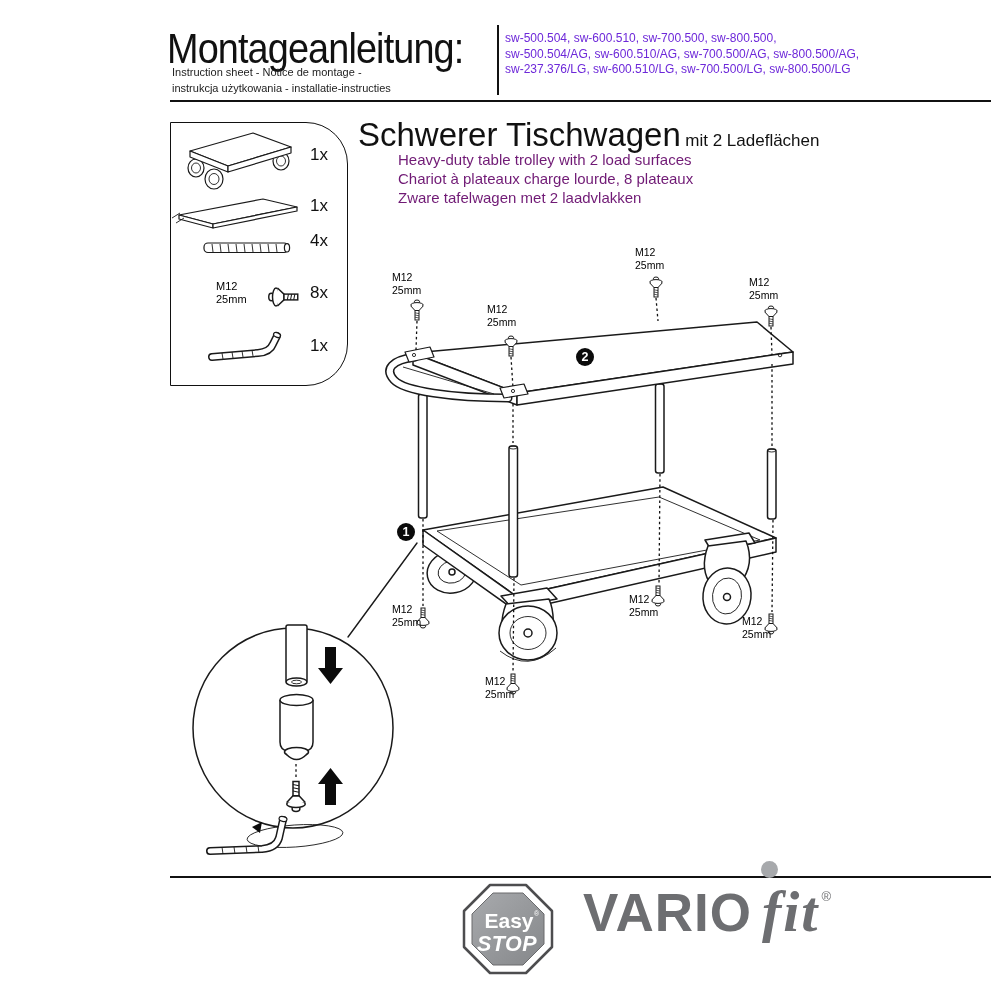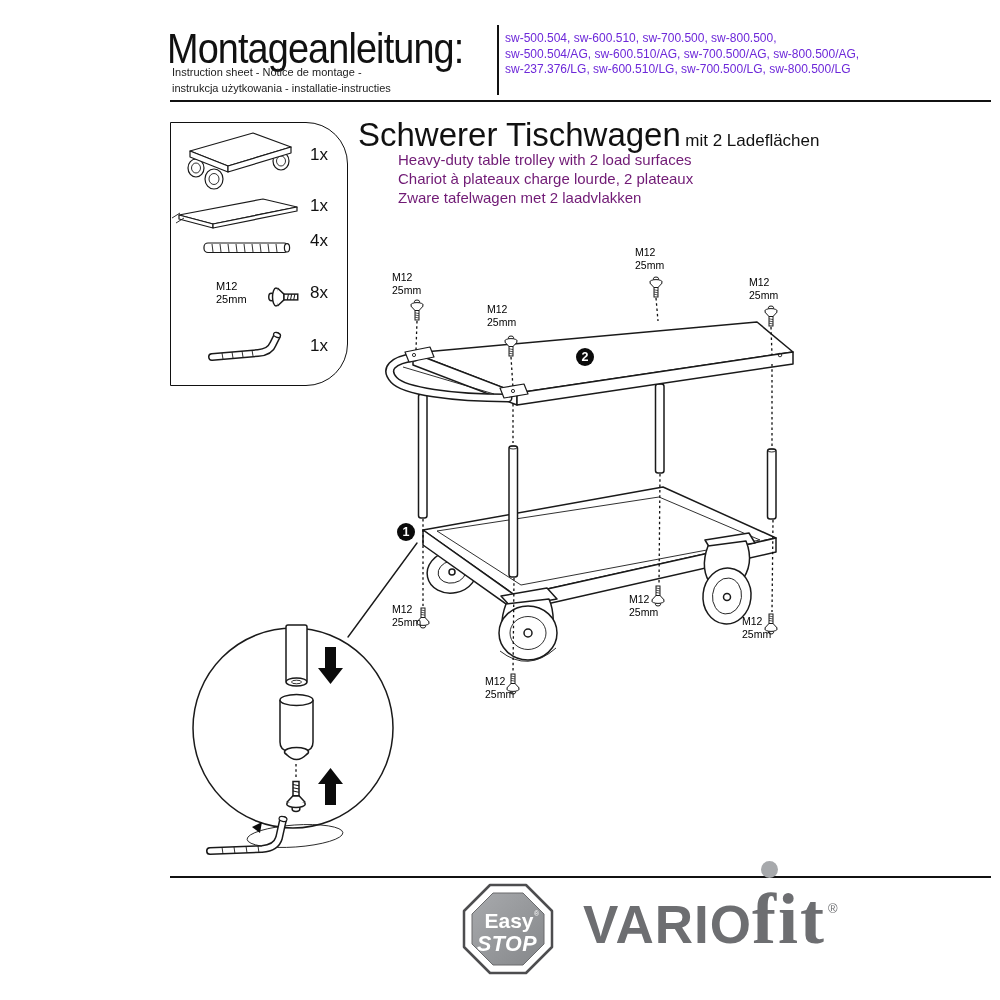--- a/index.html
+++ b/index.html
@@ -24,22 +24,22 @@
   .qty{font-size:17px;color:#111;}
   
   .blbl{font-size:10.5px;line-height:12.5px;color:#000;white-space:nowrap;}
   .blbl11{font-size:11px;line-height:13px;color:#000;white-space:nowrap;}
   
   .marker{width:18px;height:18px;border-radius:50%;background:#0b0b0b;color:#fff;
           font-size:12.5px;font-weight:bold;text-align:center;line-height:18px;}
   
   .variofit{left:583px;top:878px;display:flex;align-items:baseline;color:#6d6e71;}
   .vf-vario{font-size:53px;font-weight:bold;letter-spacing:1px;}
-  .vf-fit{font-family:"Liberation Serif","DejaVu Serif",serif;font-weight:bold;
-          font-size:72px;letter-spacing:2px;margin-left:0;}
+  .vf-fit{font-family:"Liberation Serif","DejaVu Serif",serif;font-style:italic;font-weight:bold;
+          font-size:58px;letter-spacing:2px;margin-left:10px;}
   .vf-dot{position:absolute;left:178px;top:-17px;width:17px;height:17px;border-radius:50%;
           background:#a7a9ac;}
   .vf-reg{font-size:13px;position:relative;top:-30px;margin-left:2px;font-weight:normal;}
   svg text{font-family:"Liberation Sans","DejaVu Sans",sans-serif;}
   
   .sh{fill:#fff;stroke:#1a1a1a;stroke-width:1.5;stroke-linejoin:round;}
   .sh2{fill:#fff;stroke:#1a1a1a;stroke-width:1.2;stroke-linejoin:round;}
   .ln{fill:none;stroke:#1a1a1a;stroke-width:1.4;stroke-linecap:round;}
   .thin{fill:none;stroke:#1a1a1a;stroke-width:.9;}
   .dash{fill:none;stroke:#111;stroke-width:1.3;stroke-dasharray:2.5 2.8;}
@@ -266,21 +266,21 @@
     <div>sw-237.376/LG, sw-600.510/LG, sw-700.500/LG, sw-800.500/LG</div>
   </div>
   <div class="abs hrule" style="top:100px"></div>
 
   <div class="abs p-title">
     <span class="big">Schwerer Tischwagen</span>
     <span class="small">mit 2 Ladeflächen</span>
   </div>
   <div class="abs p-sub">
     <div>Heavy-duty table trolley with 2 load surfaces</div>
-    <div>Chariot à plateaux charge lourde, 2 plateaux</div>
+    <div>Chariot à plateaux charge lourde, 8 plateaux</div>
     <div>Zware tafelwagen met 2 laadvlakken</div>
   </div>
 
   <div class="abs parts-box"></div>
   <div class="abs qty" style="left:310px;top:145px">1x</div>
   <div class="abs qty" style="left:310px;top:196px">1x</div>
   <div class="abs qty" style="left:310px;top:231px">4x</div>
   <div class="abs qty" style="left:310px;top:283px">8x</div>
   <div class="abs qty" style="left:310px;top:336px">1x</div>
   <div class="abs blbl11" style="left:216px;top:280px">

